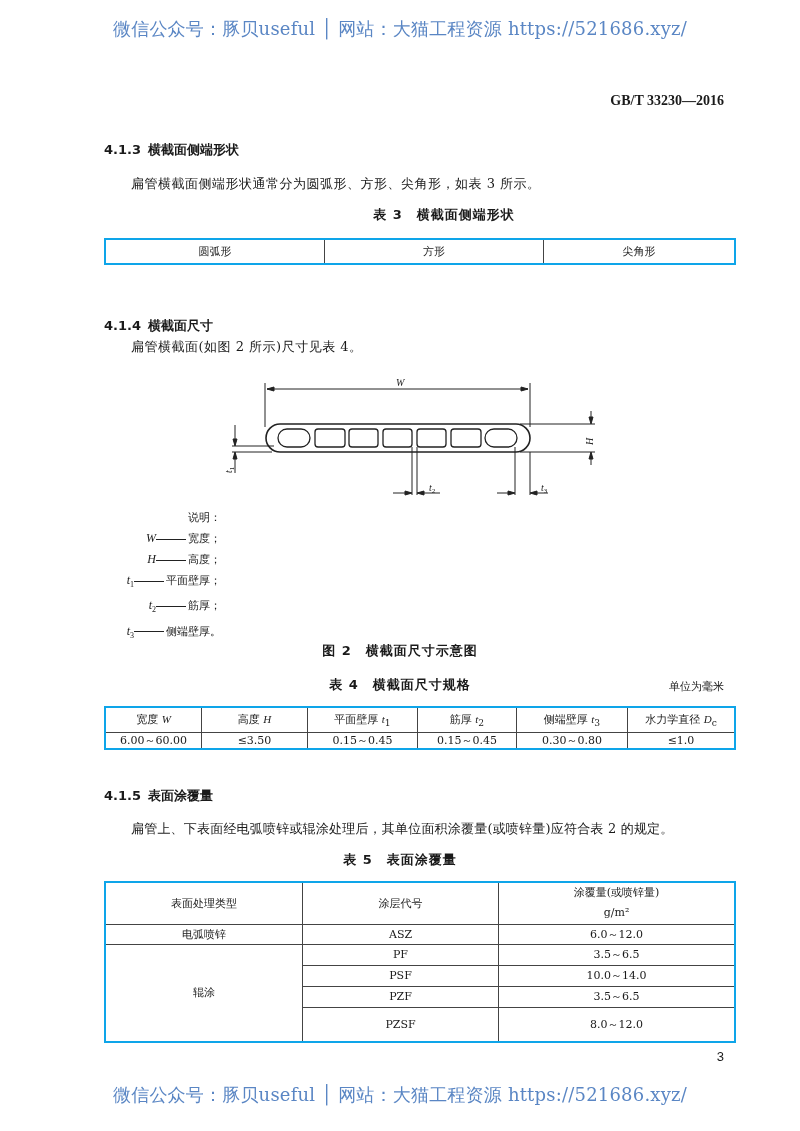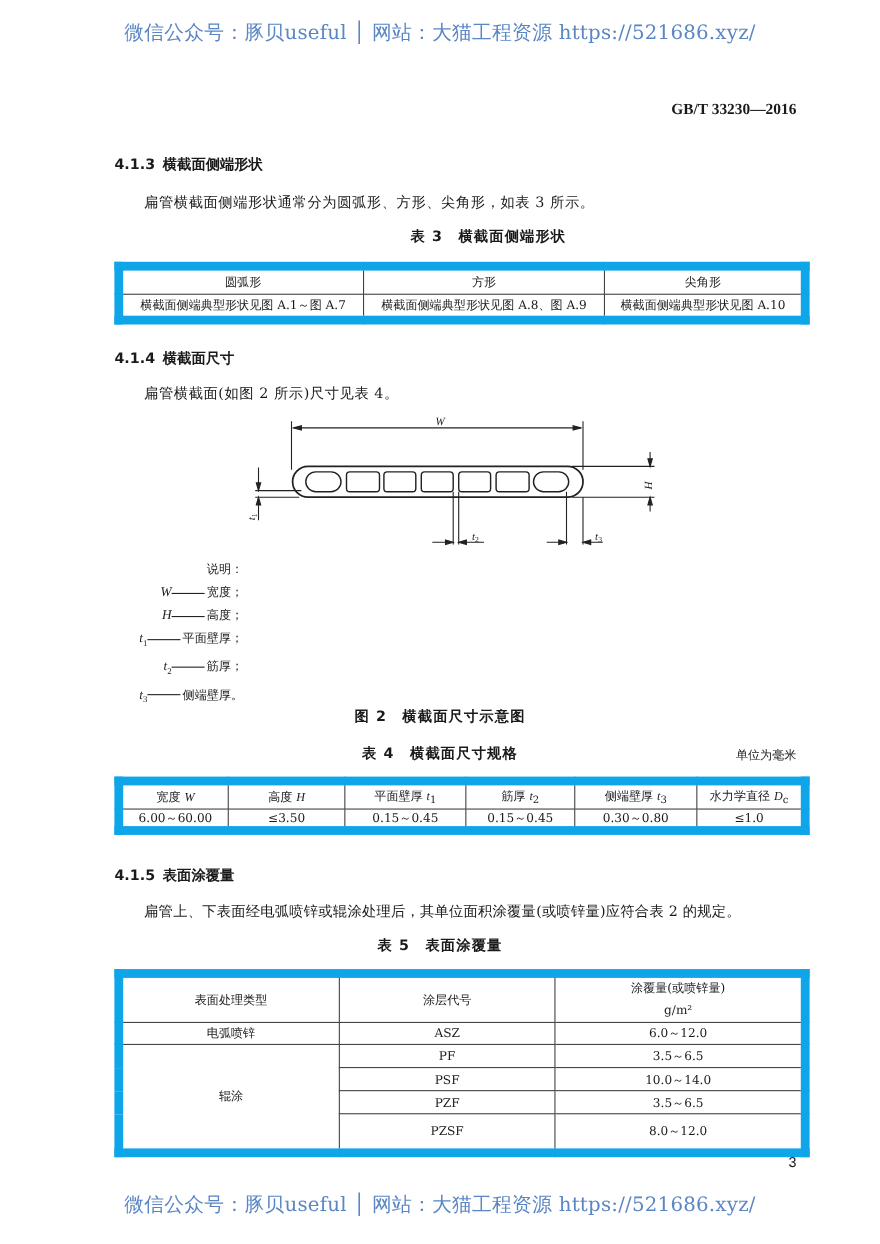--- a/index.html
+++ b/index.html
@@ -12,21 +12,21 @@
       left: 0; width: 800px; text-align: center; font-size: 18px; color: #5a86c4;
       font-family: "DejaVu Serif", serif; letter-spacing: 0.2px;
     }
     .std-no { right: 76px; top: 93px; font-size: 14px; font-weight: bold; font-family: "Liberation Serif", serif; }
     .h-sec { left: 104px; font-size: 13px; font-weight: bold; font-family: "DejaVu Sans", sans-serif; }
     .h-sec .num { display: inline-block; width: 44px; font-weight: bold; }
     .para { left: 131px; font-size: 13px; font-family: "DejaVu Serif", serif; letter-spacing: 0.5px; }
     .caption { left: 0; width: 800px; text-align: center; font-size: 13px; font-weight: bold; font-family: "DejaVu Sans", sans-serif; letter-spacing: 1px; }
     .unit { right: 76px; font-size: 11px; font-family: "DejaVu Sans", sans-serif; }
     table { border-collapse: collapse; font-size: 11px; font-family: "DejaVu Serif", "Liberation Serif", serif; }
-    table.doc { border: 8px solid #0ea5e9; }
+    table.doc { border: 2px solid #0ea5e9; }
     table.doc td { border: 1px solid #444; text-align: center; vertical-align: middle; padding: 0; }
     .legend { left: 112px; font-size: 11px; line-height: 20px; font-family: "DejaVu Serif", serif; text-align: right; }
     .legend .sym { display: inline-block; width: 22px; font-style: italic; font-family: "Liberation Serif", serif; font-size: 12px; }
     .legend .sym sub { font-size: 8px; font-style: normal; }
     .legend .dash { display: inline-block; width: 30px; border-top: 1px solid #222; vertical-align: middle; margin-right: 2px; }
     .it { font-style: italic; font-family: "Liberation Serif", serif; }
     .page-no { right: 76px; top: 1049px; font-size: 13px; font-family: "Liberation Sans", sans-serif; }
   </style>
 </head>
 <body>
@@ -41,32 +41,27 @@
 <div class="abs para" style="top:175px;">扁管横截面侧端形状通常分为圆弧形、方形、尖角形，如表 3 所示。</div>
 <div class="abs caption" style="top:206px;padding-left:44px;">表 3　横截面侧端形状</div>
 
 <table class="abs doc" style="left:104px; top:238px; width:632px;">
   <tbody>
       <tr style="height:25px;">
     <td style="width:218px;">圆弧形</td>
     <td style="width:218px;">方形</td>
     <td>尖角形</td>
   </tr>
-  <tr style="height:24px;">
-    <td>横截面侧端典型形状见图 A.1～图 A.7</td>
-    <td>横截面侧端典型形状见图 A.8、图 A.9</td>
-    <td>横截面侧端典型形状见图 A.10</td>
-  </tr>
 </tbody>
   </table>
 
 <div class="abs h-sec" style="top:317px;">
   <span class="num">4.1.4</span><span>横截面尺寸</span>
 </div>
-<div class="abs para" style="top:349px;">扁管横截面(如图 2 所示)尺寸见表 4。</div>
+<div class="abs para" style="top:338px;">扁管横截面(如图 2 所示)尺寸见表 4。</div>
 
 <svg class="abs" style="left:210px; top:375px;" width="400" height="130" viewBox="0 0 400 130">
   <g stroke="#222" fill="none" stroke-width="1">
 
     <line x1="55" y1="8" x2="55" y2="52"></line>
     <line x1="320" y1="8" x2="320" y2="52"></line>
     <line x1="57" y1="14" x2="318" y2="14"></line>
     <polygon points="57,14 64,12 64,16" fill="#222"></polygon>
     <polygon points="318,14 311,12 311,16" fill="#222"></polygon>
 

